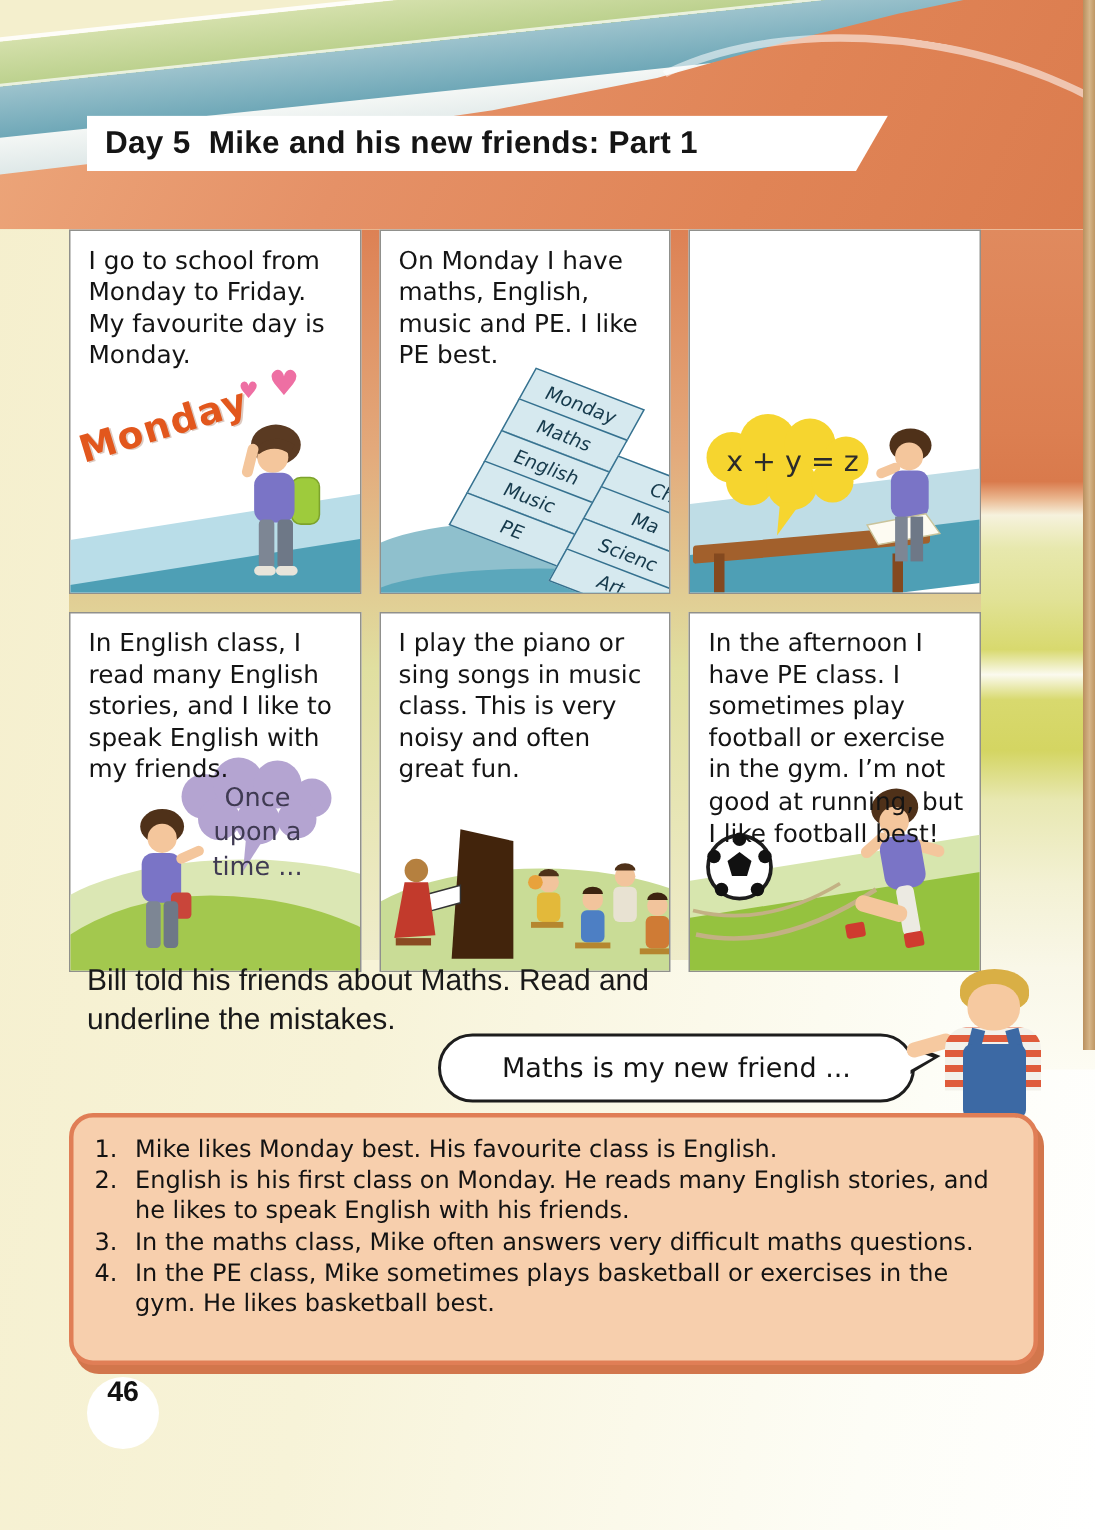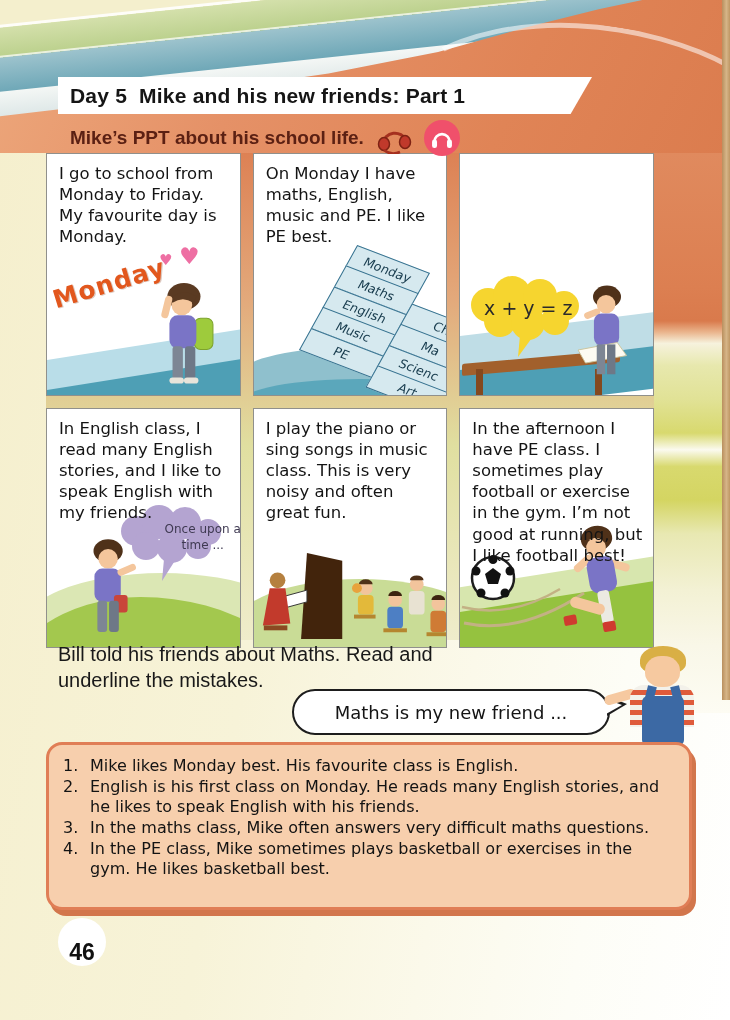--- a/index.html
+++ b/index.html
@@ -71,21 +71,21 @@
   .p3-cloud .cloud-text{left:12px;top:24px;width:108px;font-size:19px;color:#2b2b2b;}
   .desk{position:absolute;left:2px;bottom:0;width:158px;height:38px;}
   .desk-top{position:absolute;left:0;top:0;width:100%;height:12px;background:#a2602c;transform:skewY(-5deg);border-radius:2px;}
   .desk-leg{position:absolute;top:12px;width:7px;height:26px;background:#84491f;}
   .desk-leg.l{left:14px;} .desk-leg.r{right:18px;}
 
   
   .p4-hill-pale{position:absolute;left:-30px;bottom:-46px;width:290px;height:120px;background:#dbe7b4;border-radius:50% 50% 0 0;}
   .p4-hill-bright{position:absolute;left:-46px;bottom:-62px;width:310px;height:112px;background:#a3c84e;border-radius:45% 55% 0 0/90% 100% 0 0;}
   .p4-cloud{right:6px;top:-22px;width:122px;height:80px;}
-  .p4-cloud .cloud-text{left:14px;top:18px;width:92px;font-size:12px;line-height:1.35;color:#3f3a52;margin-left:31px;}
+  .p4-cloud .cloud-text{left:14px;top:18px;width:92px;font-size:17px;line-height:1.35;color:#3f3a52;}
 
   
   .p5-hill{position:absolute;left:-24px;bottom:-36px;width:260px;height:104px;background:#c9dc96;border-radius:50% 50% 0 0;}
 
   
   .p6-field-pale{position:absolute;left:-24px;bottom:-20px;width:260px;height:96px;background:#d7e6ae;transform:rotate(-9deg);}
   .p6-field-bright{position:absolute;left:-34px;bottom:-58px;width:290px;height:110px;background:#95c23f;transform:rotate(-9deg);}
 
   
   .instruction{position:absolute;left:58px;top:641px;width:430px;font-size:20px;line-height:1.3;color:#191919;font-weight:500;z-index:2;}
@@ -107,55 +107,39 @@
   .bill-strap{position:absolute;top:40px;width:9px;height:16px;background:#3c69a4;}
   .bill-strap.l{left:34px;transform:rotate(14deg);} .bill-strap.r{left:60px;transform:rotate(-14deg);}
 
   .mistakes{position:absolute;left:46px;top:742px;width:646px;height:168px;background:#f7cfad;border:3px solid #e07e56;
     border-radius:16px;box-shadow:4px 6px 0 #d2764c;z-index:3;box-sizing:border-box;padding:11px 14px 8px 14px;}
   .m-row{display:flex;gap:7px;margin-bottom:1px;font-family:"DejaVu Sans",sans-serif;}
   .m-num{flex:0 0 20px;font-size:16px;line-height:1.25;color:#131313;}
   .m-text{font-size:16px;line-height:1.25;color:#131313;}
 
   .pagenum{position:absolute;left:58px;top:918px;width:48px;height:48px;background:#fff;border-radius:50%;z-index:2;
-    display:flex;align-items:flex-end;justify-content:center;font-weight:bold;font-size:23px;color:#111;}
+    display:flex;align-items:flex-start;justify-content:center;font-weight:bold;font-size:19px;color:#111;}
 </style>
 </head>
 <body>
 
 <div class="page">
 
   <div class="decor-top">
     <div class="band band-green"></div>
     <div class="band band-teal"></div>
     <div class="band band-white"></div>
     <div class="orange-sweep"></div>
     <div class="orange-arc"></div>
   </div>
   <div class="decor-right"></div>
   <div class="book-edge"></div>
 
   <div class="title-banner">
     <span class="title-text">Day 5  Mike and his new friends: Part 1</span>
-  </div>
-  <div class="subtitle-row">
-    <span class="subtitle-text">Mike’s PPT about his school life.</span>
-    <svg width="36" height="32" viewBox="0 0 36 32">
-      <path d="M7 21 a12 11 0 0 1 23-3" fill="none" stroke="#a5301f" stroke-width="3"></path>
-      <ellipse cx="8" cy="22" rx="5.5" ry="6.5" fill="#c0392b" stroke="#7e2214" stroke-width="1.5"></ellipse>
-      <ellipse cx="29" cy="20" rx="5.5" ry="6.5" fill="#c0392b" stroke="#7e2214" stroke-width="1.5"></ellipse>
-      <path d="M8 28 q7 6 16 2" fill="none" stroke="#a5301f" stroke-width="2.5"></path>
-    </svg>
-    <span class="icon-listen">
-      <svg width="26" height="24" viewBox="0 0 34 30">
-        <path d="M7 20 a10 10 0 0 1 20 0" stroke="#fff" stroke-width="3.5" fill="none"></path>
-        <rect x="4" y="17" width="6.5" height="11" rx="3" fill="#fff"></rect>
-        <rect x="23.5" y="17" width="6.5" height="11" rx="3" fill="#fff"></rect>
-      </svg>
-    </span>
   </div>
 
   <div class="panels">
 
     <div class="panel">
       <div class="txt">I go to school from Monday to Friday. My favourite day is Monday.</div>
       <div class="scene" style="height:130px">
         <div class="p1-stripe-light"></div>
         <div class="p1-stripe-dark"></div>
         <span class="decor-monday">Monday</span>

